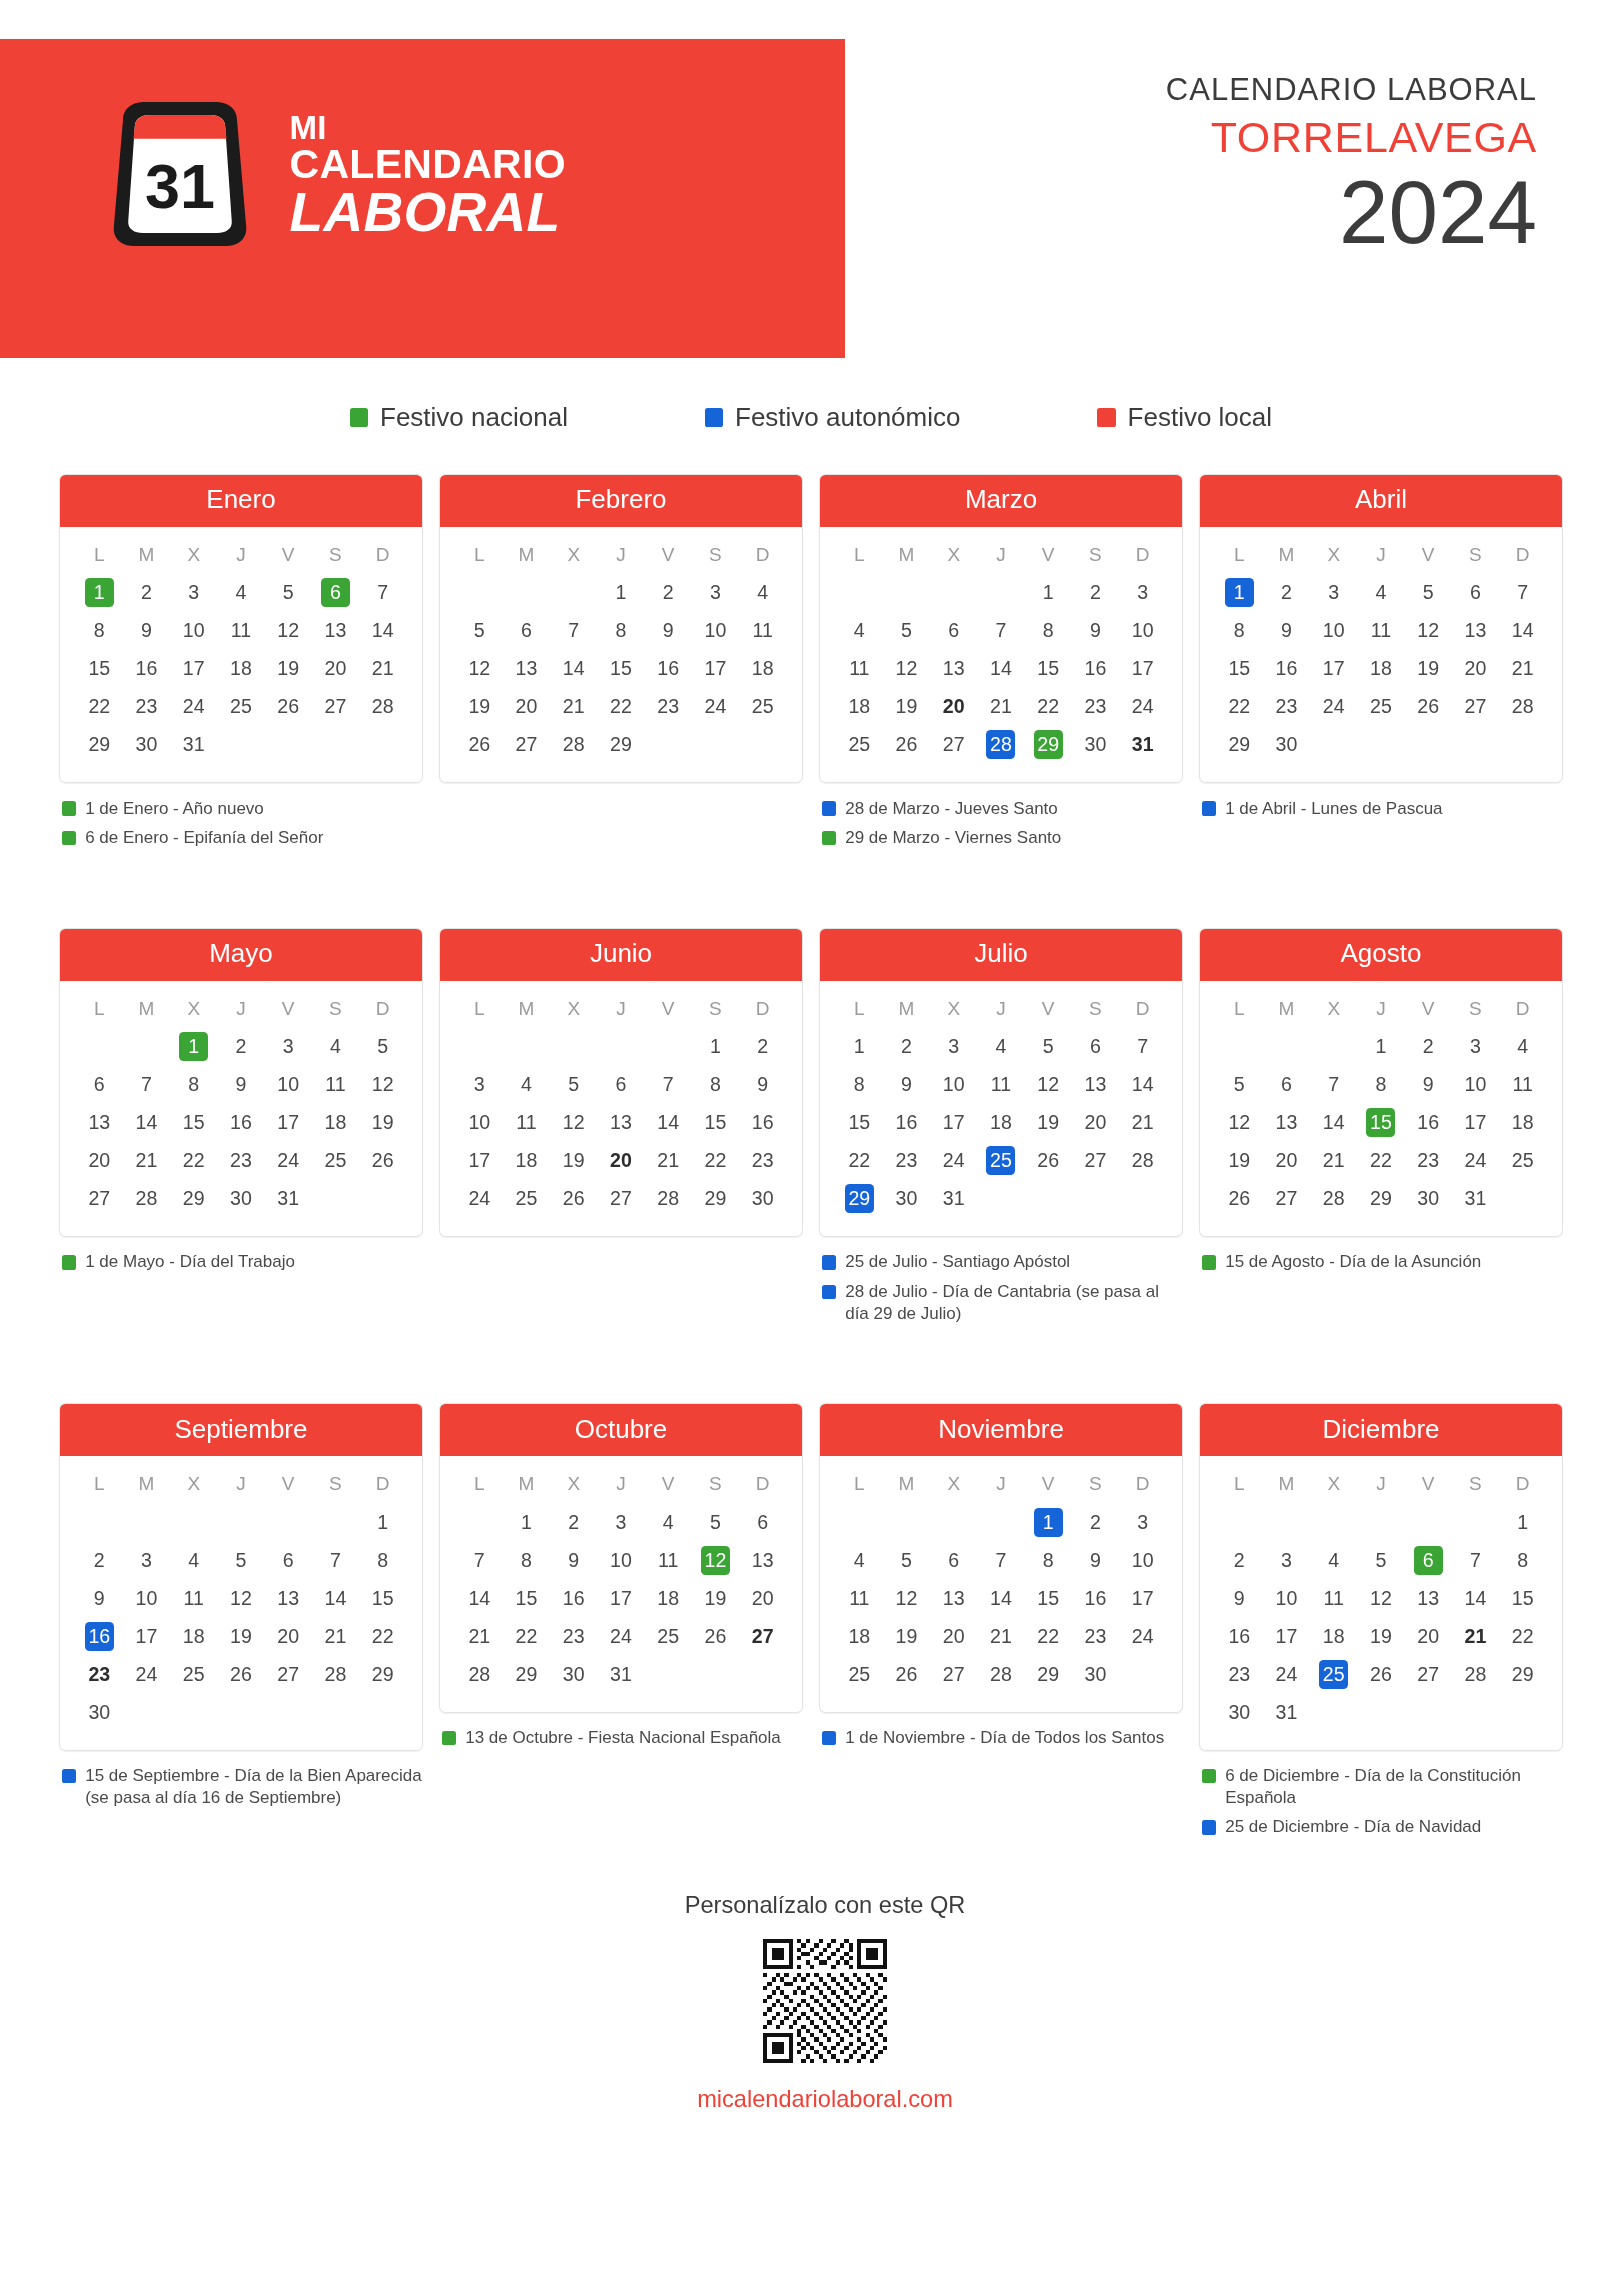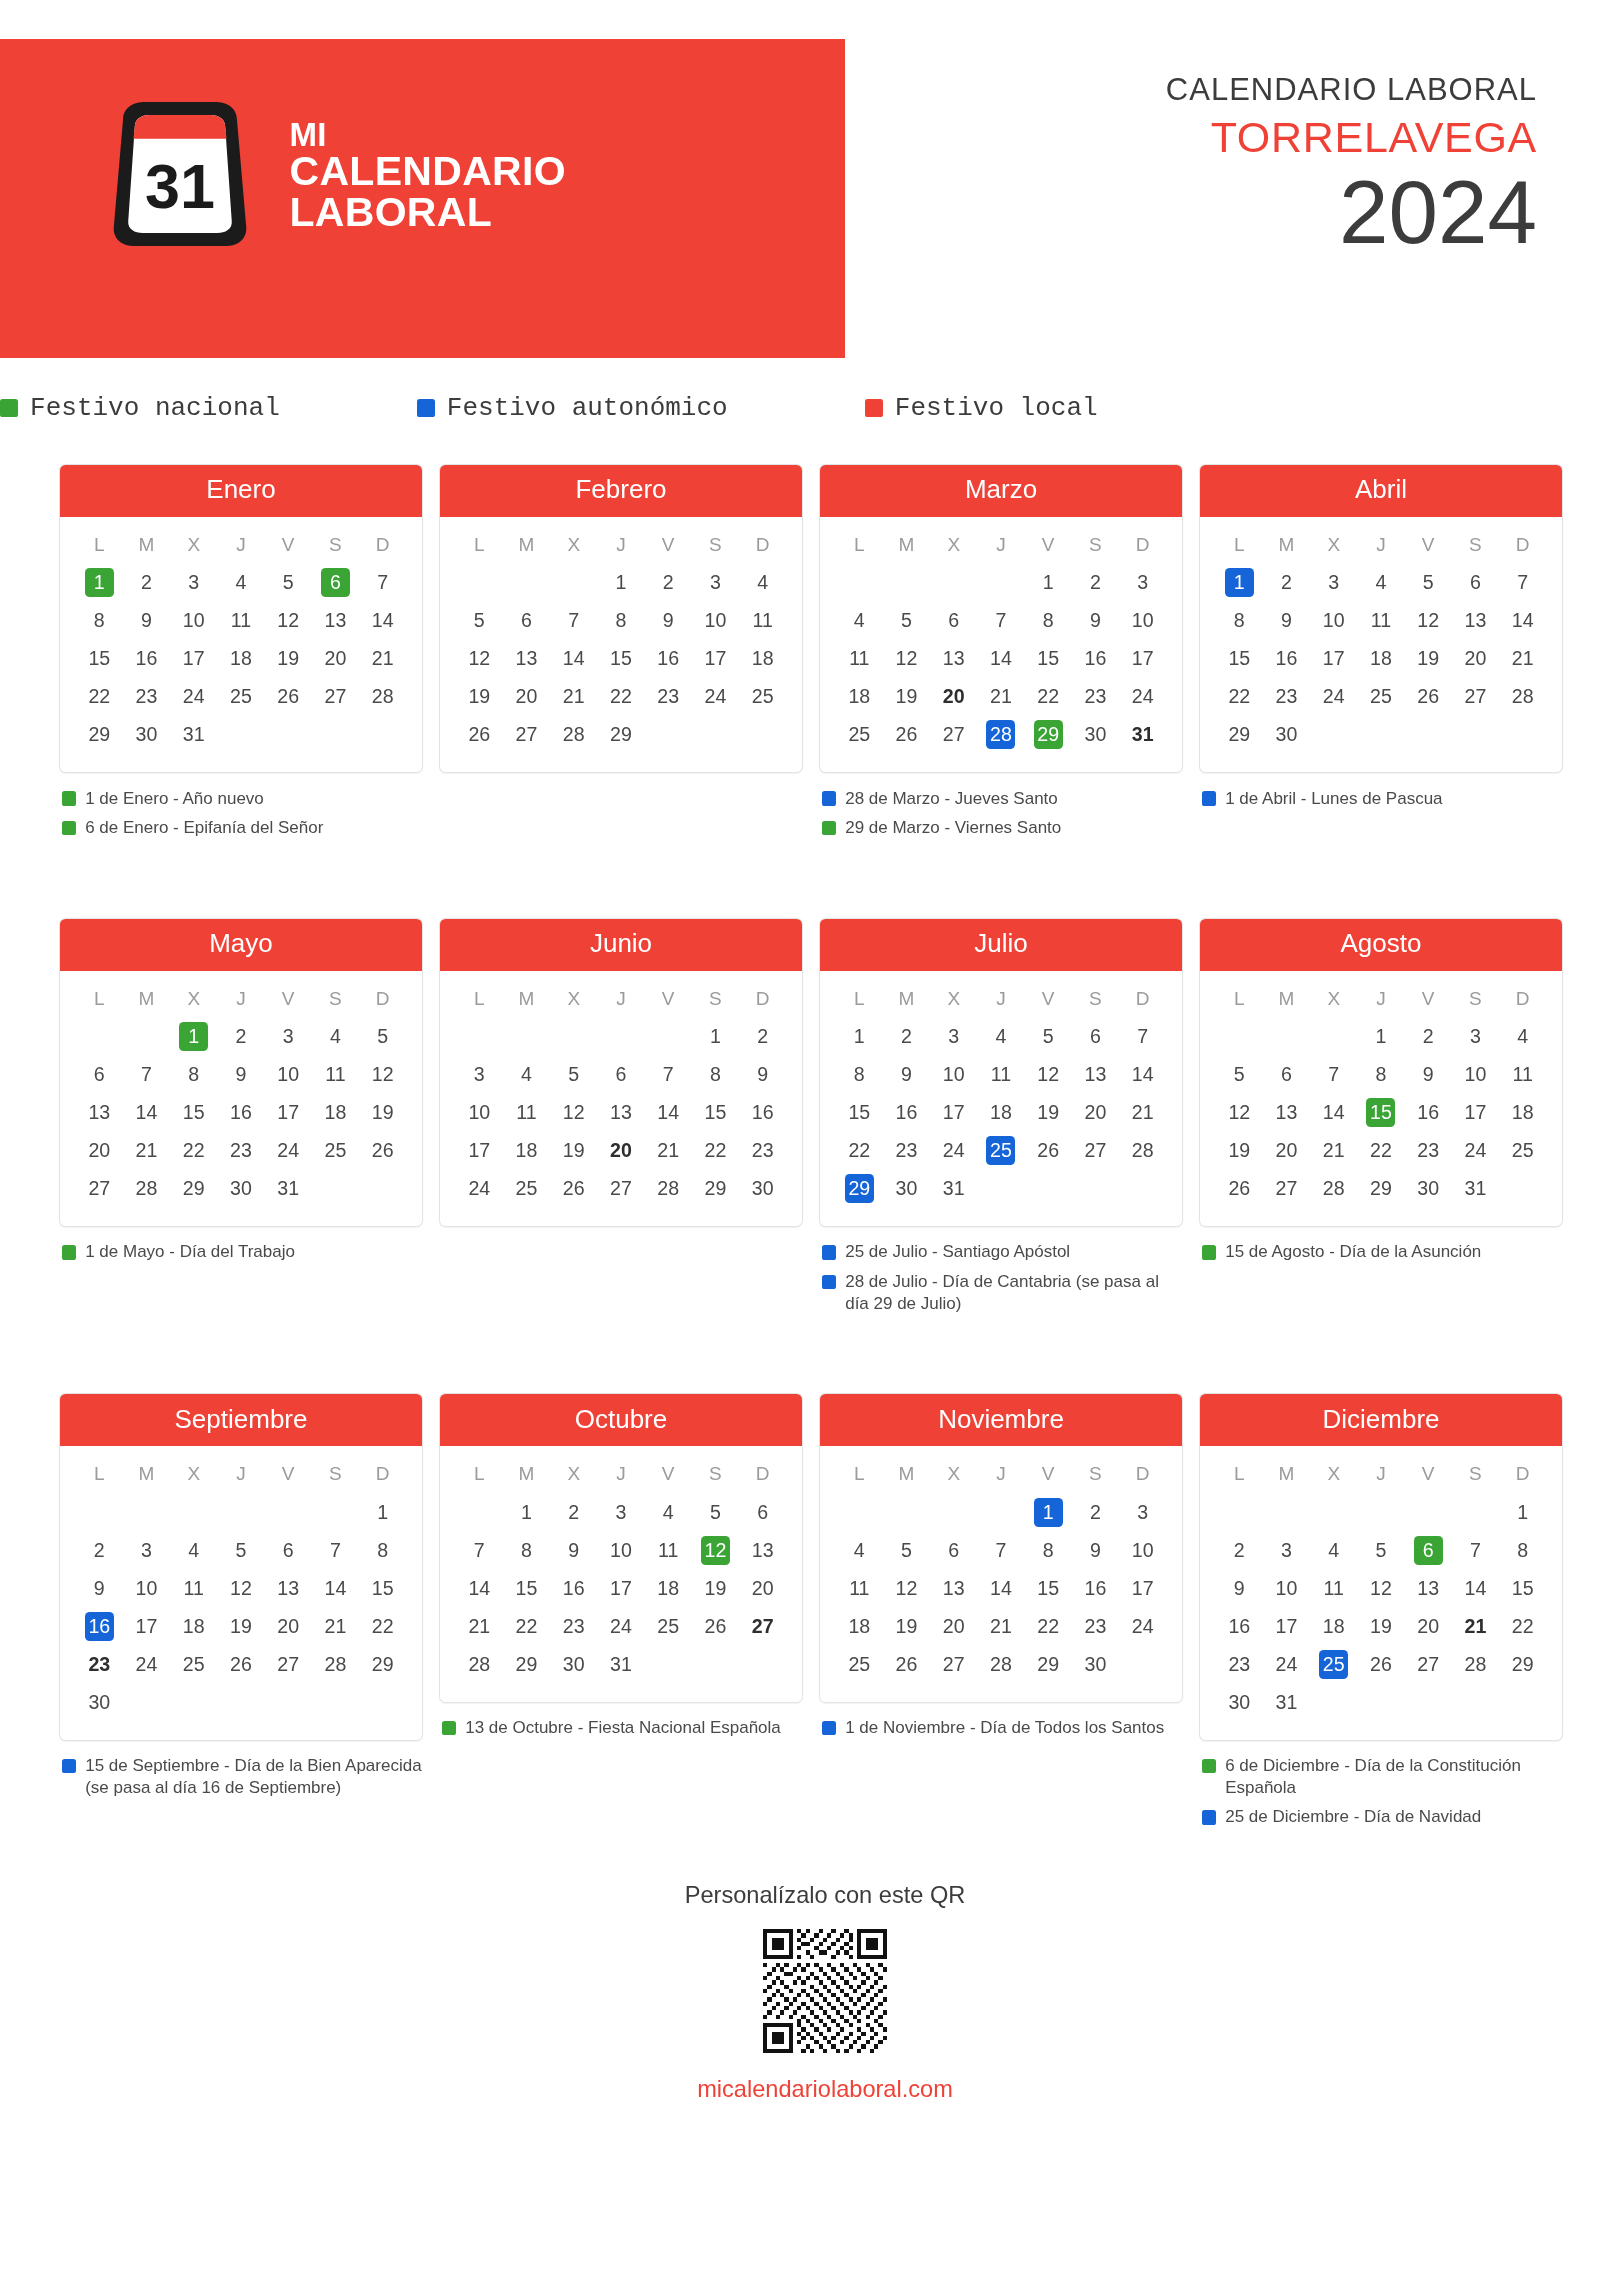--- a/index.html
+++ b/index.html
@@ -44,21 +44,21 @@
   }
   .logo-text {
     color: #ffffff;
     font-size: 43px;
     line-height: 1.0;
     font-weight: bold;
     letter-spacing: 0.3px;
   }
   .logo-text .l1 { font-size: 33px; display:block; }
   .logo-text .l2 { font-size: 41px; display:block; }
-  .logo-text .l3 { font-size: 41px; display:block; }
+  .logo-text .l3 { font-size: 55px; display:block;font-style:italic; }
 
   .header-right {
     position: absolute;
     right: 85px;
     top: 72px;
     text-align: right;
     margin-left: 28px;
   }
   .hr-sub {
     font-size: 31px;
@@ -77,25 +77,25 @@
     font-size: 89px;
     color: #3c3c3c;
     margin-top: 3.9px;
     font-weight: normal;
     line-height: 1.05;
   }
 
   
   .legend {
     display: flex;
+    justify-content: center;
     gap: 137px;
-    margin-top: 34px;
+    margin-top: 43px;
     font-size: 26px;
     color: #3c3c3c;
-    font-family: Liberation Mono, monospace;
   }
   .legend-item {
     display: flex;
     align-items: center;
     gap: 11.8px;
   }
   .legend-sq {
     width: 18.3px;
     height: 18.3px;
     border-radius: 2.6px;

